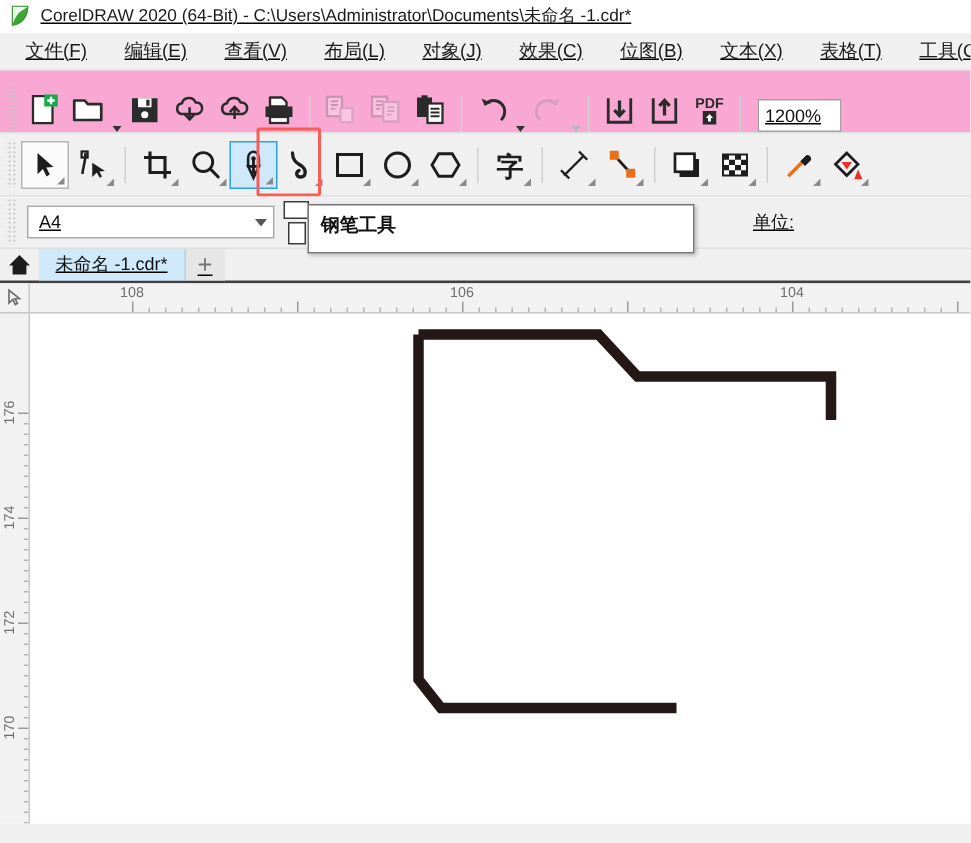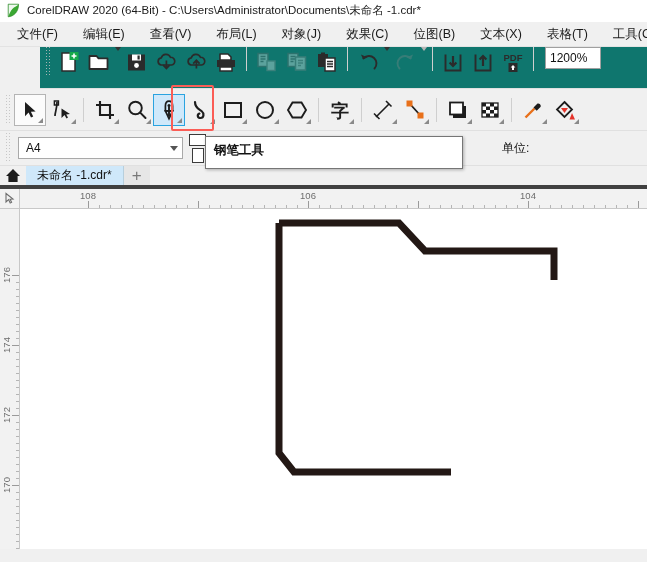--- a/index.html
+++ b/index.html
@@ -3,21 +3,21 @@
 <meta charset="utf-8">
 <style>
   * { box-sizing: border-box; margin: 0; padding: 0; }
   html, body {
     width: 647px; height: 562px;
     font-family: "Liberation Sans", "DejaVu Sans", sans-serif;
     background: #f0f0f0;
     overflow: hidden;
     -webkit-font-smoothing: antialiased;
   }
-  .app { position: relative; width: 647px; height: 562px; background:#f0f0f0; }
+  .app { position: relative; width: 647px; height: 562px; background:#f0f0f0;text-decoration:underline; }
 
   
   .titlebar {
     height: 22px; background: #ffffff; display: flex; align-items: center;
     padding-left: 6px; border-bottom: 1px solid #ffffff;
   }
   .cdr-logo {
     width: 15px; height: 15px; margin-right: 6px; flex: 0 0 auto; position: relative;
   }
   .cdr-logo svg { display:block; }
@@ -30,22 +30,22 @@
     height: 25px; background: #f0f0f0; display: flex; align-items: center;
     padding-left: 9px; border-bottom: 1px solid #e3e3e3;
   }
   .menu-item {
     font-size: 12.5px; color: #1a1a1a; padding: 2px 8px; margin-right: 9px;
     white-space: nowrap; cursor: default;
   }
 
   
   .toolbar {
-    height: 42px; background: #0f766e; display: flex; align-items: flex-start;
-    padding-left: 4px; border-bottom: 1px solid #e0e0e0; position: relative; margin-left: 40px;
+    height: 42px; background: #f9a8d4; display: flex; align-items: flex-end;
+    padding-left: 4px; border-bottom: 1px solid #e0e0e0; position: relative;
   }
   .grip {
     width: 7px; height: 30px; margin-right: 3px; flex:0 0 auto;
     background-image: radial-gradient(#c0c0c0 35%, transparent 36%);
     background-size: 3px 3px; background-position: 1px 2px; opacity:.85;
   }
   .tbtn {
     width: 30px; height: 30px; display:flex; align-items:center; justify-content:center;
     flex: 0 0 auto; position: relative; cursor: default;
   }
@@ -103,21 +103,21 @@
   .orient-btn {
     width: 16px; height: 13px; border: 1.6px solid #3b3b3b; background:#fff;
     margin: 1px 0; position: relative;
   }
   .orient-wrap { display:flex; flex-direction:column; align-items:center; margin-left:6px; flex:0 0 auto;}
   .unit-label { font-size:12px; color:#111; margin-left:14px; flex:0 0 auto; white-space:nowrap;}
 
   
   .tabbar {
     height: 23px; background:#f0f0f0; display:flex; align-items:stretch;
-    border-bottom: 4px solid #404040;
+    border-bottom: 2px solid #404040;
   }
   .home-tab {
     width: 26px; display:flex; align-items:center; justify-content:center; flex:0 0 auto;
   }
   .doc-tab {
     background:#cfe8fa; display:flex; align-items:center; padding: 0 11px;
     font-size:12px; color:#111; white-space:nowrap; flex:0 0 auto;
     border-right:1px solid #b7cfdd;
   }
   .add-tab {

